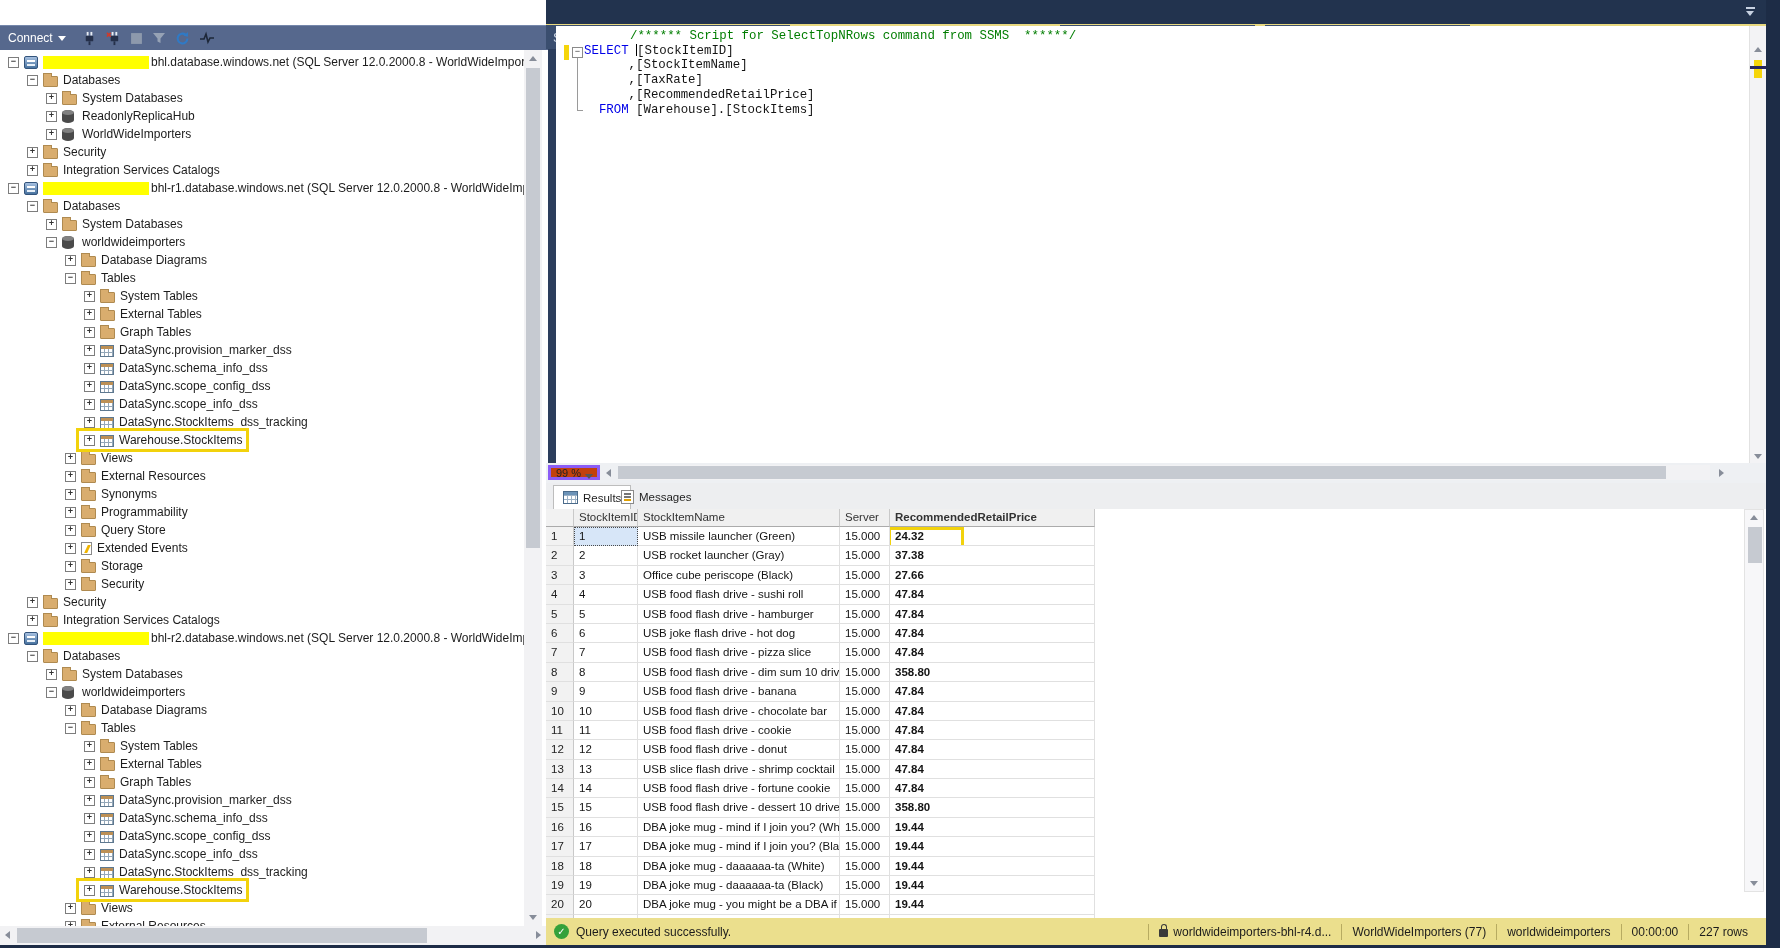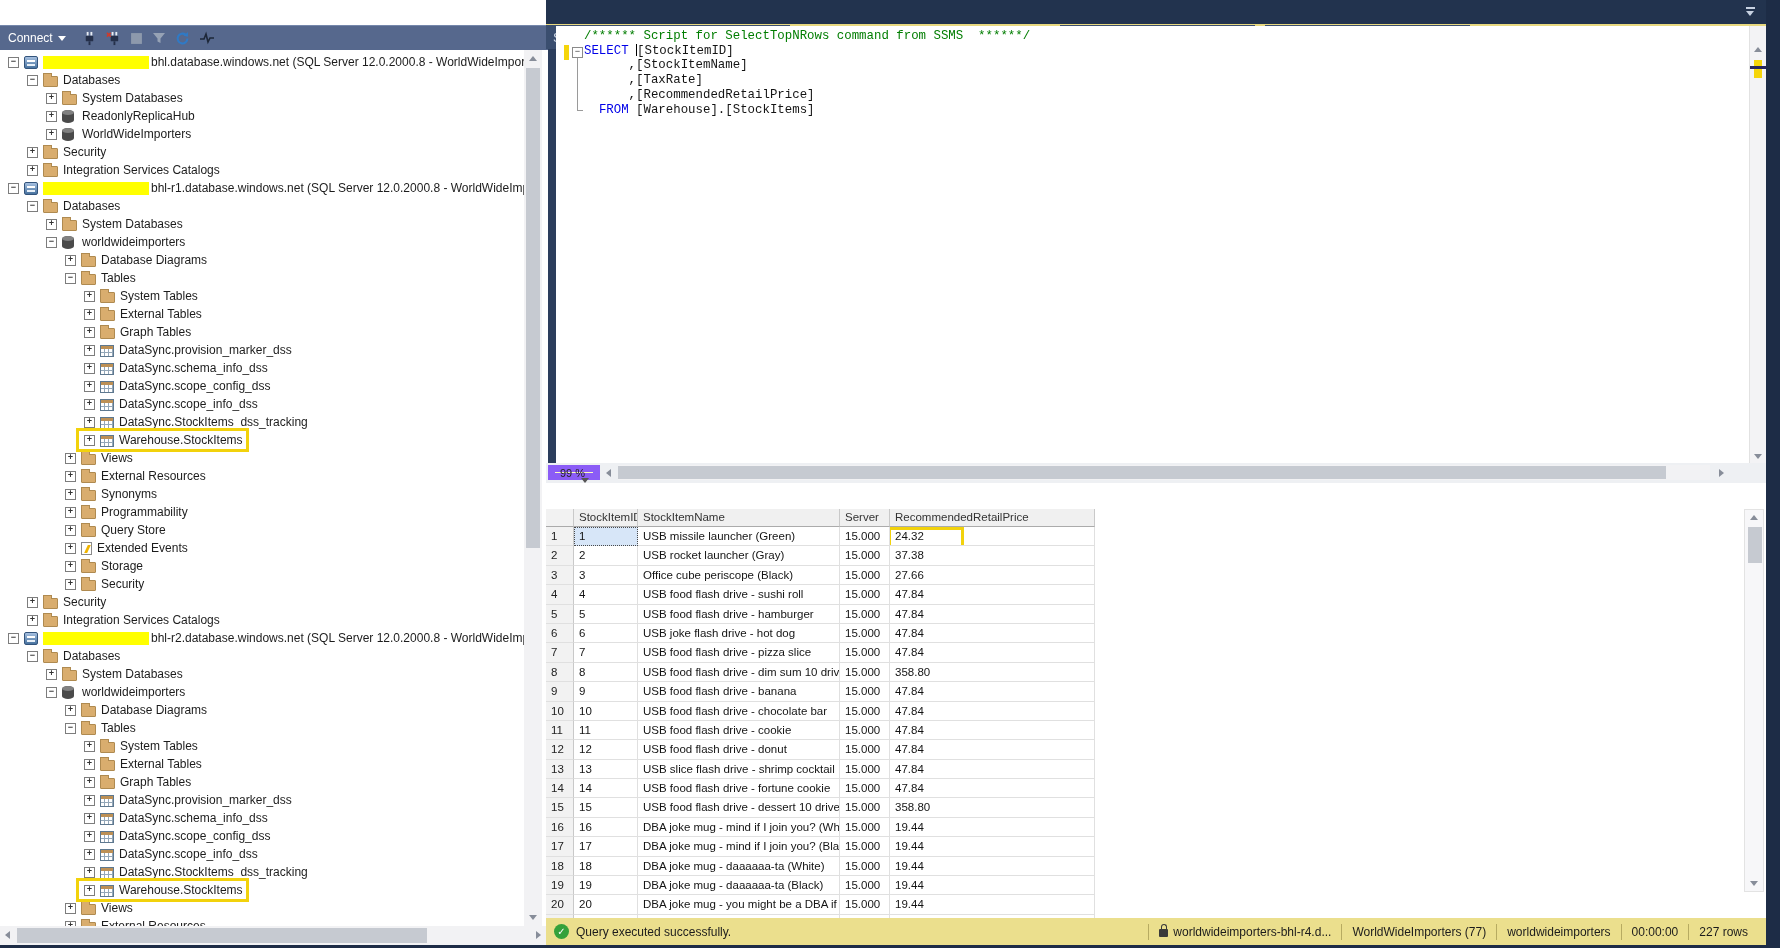--- a/index.html
+++ b/index.html
@@ -66,40 +66,40 @@
   .pin-glyph::before{content:"";position:absolute;left:1px;top:0;width:6px;height:6px;background:#4a4a4a;}
   .pin-glyph::after{content:"";position:absolute;left:3.5px;top:6px;width:1.5px;height:5px;background:#4a4a4a;}
   .x-glyph{font-size:10px;color:#3c3c3c;line-height:10px;}
   .tab-overflow{position:absolute;right:10px;top:7px;width:11px;height:10px;}
   .tab-overflow::before{content:"";position:absolute;left:1px;top:0;width:9px;height:2px;background:#c7d2e2;}
   .tab-overflow::after{content:"";position:absolute;left:1px;top:4px;border-left:4.5px solid rgba(0,0,0,0);
         border-right:4.5px solid rgba(0,0,0,0);border-top:5px solid #c7d2e2;}
 
   .editor{left:10px;top:26px;width:1210px;height:437px;background:#fff;overflow:hidden;}
   .code{position:absolute;left:28px;top:3px;margin:0;font:12.4px/14.7px "Liberation Mono",monospace;white-space:pre;}
-  .tk-cmt{color:#007d00;}
+  .tk-cmt{color:#007d00;margin-left:46px;}
   .tk-kw{color:#0000e8;}
   .tk-id{color:#141414;}
   .caret{display:inline-block;width:1px;height:12px;background:#000;vertical-align:-2px;}
   .chg-bar{position:absolute;left:8px;top:19px;width:5px;height:15px;background:#f5d50a;}
   .fold-box{position:absolute;left:16px;top:21px;width:9px;height:9px;border:1px solid #8a8a8a;background:#fff;
             font:9px/8px "Liberation Mono",monospace;text-align:center;color:#333;}
   .fold-line{position:absolute;left:21px;top:32px;width:1px;height:52px;background:#9a9a9a;}
   .fold-tick{position:absolute;left:21px;top:84px;width:6px;height:1px;background:#9a9a9a;}
   .ed-vscroll{position:absolute;right:0;top:0;width:16px;height:437px;background:#f3f3f5;border-left:1px solid #e2e2e2;}
   .ed-splitter{position:absolute;right:0;top:0;width:16px;height:17px;background:#fff;border-bottom:1px solid #d0d0d0;}
   .spl-ic{position:absolute;left:4px;top:3px;width:8px;height:10px;}
   .spl-ic::before{content:"";position:absolute;left:0;top:4px;width:8px;height:1.5px;background:#444;}
   .spl-ic::after{content:"";position:absolute;left:1.5px;top:0;border-left:3px solid rgba(0,0,0,0);
       border-right:3px solid rgba(0,0,0,0);border-bottom:4px solid #444;}
   .ed-mark-y{position:absolute;left:4px;top:34px;width:8px;height:18px;background:#f5d50a;}
   .ed-mark-b{position:absolute;left:0;top:40px;width:16px;height:3px;background:#26265e;}
 
   .zoomrow{left:0;top:463px;width:1220px;height:20px;background:#eef0f3;}
-  .zoombox{position:absolute;left:2px;top:2px;width:52px;height:15px;background:#fef9c3;border:7px solid #8b5cf6;
+  .zoombox{position:absolute;left:2px;top:2px;width:52px;height:15px;background:#c2410c;border:3px solid #8b5cf6;
            font-size:11px;color:#222;display:flex;align-items:center;padding-left:5px;box-sizing:border-box;}
   .zoombox .tri-down{position:absolute;right:4px;top:6px;border-top-color:#555;}
   .hs-track{position:absolute;left:72px;top:2px;right:56px;height:15px;background:#f2f2f4;}
 
   .results{left:0;top:483px;width:1220px;height:435px;background:#fff;}
   .rtabs{position:absolute;left:0;top:0;width:1220px;height:26px;background:#edeef0;border-bottom:1px solid #d5d5d5;}
   .rtab{position:absolute;top:2px;height:24px;display:flex;align-items:center;gap:5px;padding:0 9px;
         font-size:11.5px;color:#1e1e1e;box-sizing:border-box;}
   .rtab.active{background:#fff;border:1px solid #bdbdbd;border-bottom:none;}
   .rtab:nth-child(1){left:7px;}
@@ -113,21 +113,21 @@
        box-shadow:0 3px 0 #777,0 6px 0 #e0a000;}
 
   .grid-area{position:absolute;left:0;top:26px;width:1220px;height:409px;background:#fff;overflow:hidden;}
   .grid-head{display:flex;height:18px;font-size:11.5px;color:#333;}
   .gh{background:#f0f0f0;border-right:1px solid #c9c9c9;border-bottom:1px solid #ababab;
       box-sizing:border-box;padding:2px 0 0 5px;overflow:hidden;white-space:nowrap;}
   .grow{display:flex;height:19.4px;font-size:11.5px;color:#141414;}
   .gc{border-right:1px solid #e0e0e0;border-bottom:1px solid #e0e0e0;box-sizing:border-box;
       padding:3px 0 0 5px;overflow:hidden;white-space:nowrap;position:relative;}
   .c0{width:28px;background:#f2f2f2;border-right:1px solid #c9c9c9;color:#222;}
-  .c1{width:64px;} .c2{width:202px;} .c3{width:50px;} .c4{width:205px;}
+  .c1{width:64px;} .c2{width:202px;} .c3{width:50px;} .c4{width:205px;font-weight:bold;}
   .gc.sel{background:#d7e6f8;border:1px dotted #4a4a4a;padding:2px 0 0 4px;}
   .gc.price-hl::after{content:"";position:absolute;left:-2px;top:0;width:70px;height:18px;
        border:3px solid #f2d20c;z-index:5;}
   .grid-vscroll{position:absolute;left:1198px;top:26px;width:20px;height:383px;background:#f7f7f9;border:1px solid #e3e3e3;box-sizing:border-box;}
 
   .statusbar{left:0;top:918px;width:1220px;height:27px;background:#ebdf8d;display:flex;align-items:center;
              font-size:12px;color:#1c1c1c;padding:0 8px;box-sizing:border-box;}
   .okball{width:15px;height:15px;border-radius:50%;background:#35a13b;color:#fff;font-size:10px;line-height:15px;
           text-align:center;margin-right:7px;flex:none;}
   .sb-right{margin-left:auto;display:flex;align-items:center;height:100%;}
@@ -630,20 +630,30 @@
       <span class="tri tri-down"></span>
     </div>
     <span class="tri tri-left" style="left:60px;top:6px;"></span>
     <div class="hs-track">
       <div class="sb-thumb-h" style="left:0;width:96%;height:13px;top:1px;"></div>
     </div>
     <span class="tri tri-right" style="right:42px;top:6px;"></span>
   </div>
 
   <div class="results abs">
+    <div class="rtabs" id="rtabs">
+        <div class="rtab active">
+    <span class="ric ic-grid"></span>
+    <span>Results</span>
+  </div>
+        <div class="rtab">
+    <span class="ric ic-msg"></span>
+    <span>Messages</span>
+  </div>
+      </div>
     <div class="grid-area">
       <div class="grid-head" id="ghead">
         <div class="gh c0"></div>
         <div class="gh c1">StockItemID</div>
         <div class="gh c2">StockItemName</div>
         <div class="gh c3">Server</div>
         <div class="gh c4">RecommendedRetailPrice</div>
       </div>
       <div id="grows">
           <div class="grow">

